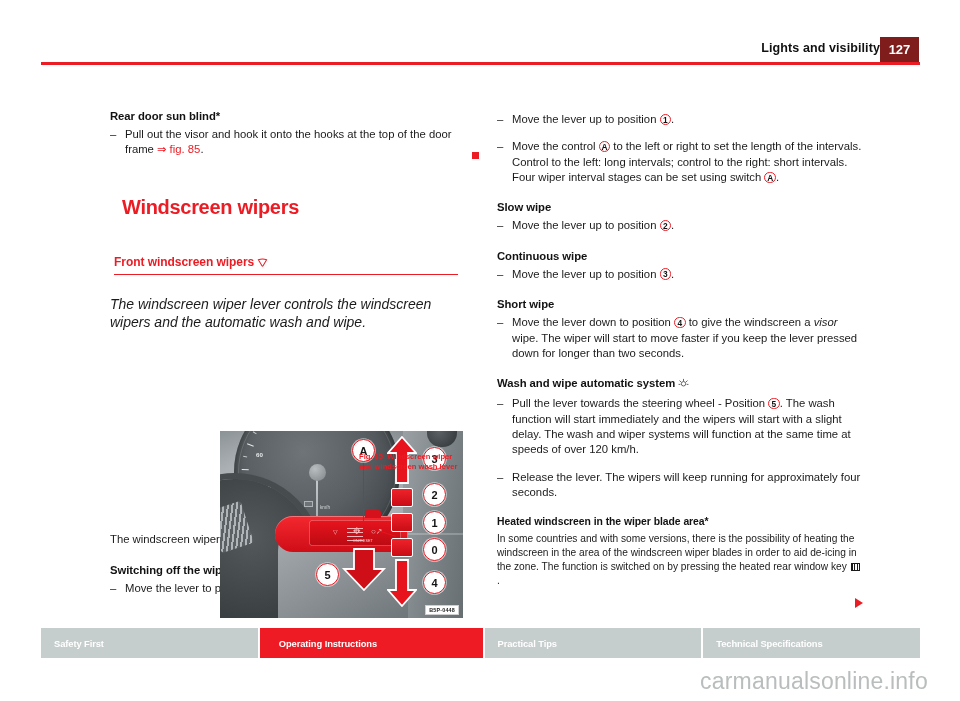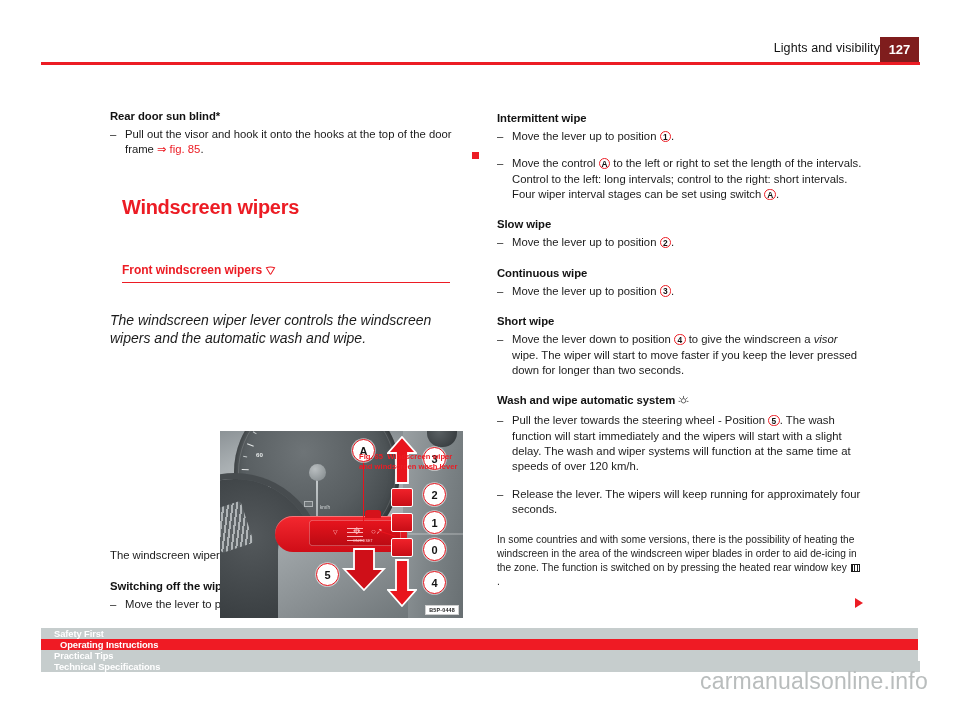--- a/index.html
+++ b/index.html
@@ -17,21 +17,21 @@
   .page-header {
     position: absolute;
     left: 0; top: 0;
     width: 960px; height: 80px;
   }
   .header-title {
     position: absolute;
     right: 80px; top: 48px;
     transform: translateY(-50%);
     font-size: 12.5px;
-    font-weight: normal;
+    font-weight: bold;
     color: #111;
     letter-spacing: 0.1px;
     white-space: nowrap;
   }
   .header-pagebox {
     position: absolute;
     right: 41px; top: 37px;
     width: 39px; height: 25px;
     background: #7f1d1d;
     color: #ffffff;
@@ -64,21 +64,21 @@
     font-size: 20px;
     font-weight: bold;
     color: #ec1c24;
     margin: 12px;
     letter-spacing: -0.3px;
   }
   h3.red-head {
     font-size: 12px;
     font-weight: bold;
     color: #ec1c24;
-    margin: 12px;
+    margin: 4px;
     padding-bottom: 3px;
     border-bottom: 1.6px solid #ec1c24;
     letter-spacing: -0.05px;
   }
   p.intro {
     font-size: 14px;
     font-style: italic;
     line-height: 1.34;
     margin: 0;
     color: #1b1b1b;
@@ -383,21 +383,20 @@
     line-height: 1.32;
     color: #ec1c24;
   }
 
   
   .footer {
     position: absolute;
     left: 41px; top: 628px;
     width: 879px; height: 30px;
     display: flex;
-    flex-direction: column;
   }
   .foot-tab {
     flex: 1 1 0;
     background: #c6cdcd;
     color: #ffffff;
     font-size: 9.4px;
     font-weight: bold;
     display: flex;
     align-items: center;
     padding-left: 13px;
@@ -545,21 +544,20 @@
     <span class="txt"><span>Move the lever to position </span><span class="cc">0</span><span>.</span></span>
   </div>
 </div>
 
 <div class="fig-caption"><span>Fig. 65</span>&nbsp;&nbsp;<span>Windscreen wiper and windscreen wash lever</span></div>
 
 <div class="endmark"></div>
 
 <div class="col-right">
 
-  <h3 class="sub">Intermittent wipe</h3>
   <div class="dash-item">
     <span class="dash">–</span>
     <span class="txt"><span>Move the lever up to position </span><span class="cc">1</span><span>.</span></span>
   </div>
   <div class="sp12"></div>
   <div class="dash-item">
     <span class="dash">–</span>
     <span class="txt"><span>Move the control </span><span class="cc">A</span><span> to the left or right to set the length of the intervals. Control to the left: long intervals; control to the right: short intervals. Four wiper interval stages can be set using switch </span><span class="cc">A</span><span>.</span></span>
   </div>
 
@@ -598,20 +596,21 @@
     <span class="txt"><span>Pull the lever towards the steering wheel - Position </span><span class="cc">5</span><span>. The wash function will start immediately and the wipers will start with a slight delay. The wash and wiper systems will function at the same time at speeds of over 120 km/h.</span></span>
   </div>
   <div class="sp12"></div>
   <div class="dash-item">
     <span class="dash">–</span>
     <span class="txt">Release the lever. The wipers will keep running for approximately four seconds.</span>
   </div>
 
   <div class="sp16"></div>
 
+  <h3 class="sub" style="font-size:10.4px;">Heated windscreen in the wiper blade area*</h3>
   <p class="small"><span>In some countries and with some versions, there is the possibility of heating the windscreen in the area of the windscreen wiper blades in order to aid de-icing in the zone. The function is switched on by pressing the heated rear window key </span><span class="glyph-defrost"></span><span>.</span></p>
 </div>
 
 <div class="contmark"></div>
 
 <div class="footer">
   <div class="foot-tab">Safety First</div>
   <div class="foot-tab active">Operating Instructions</div>
   <div class="foot-tab">Practical Tips</div>
   <div class="foot-tab">Technical Specifications</div>

